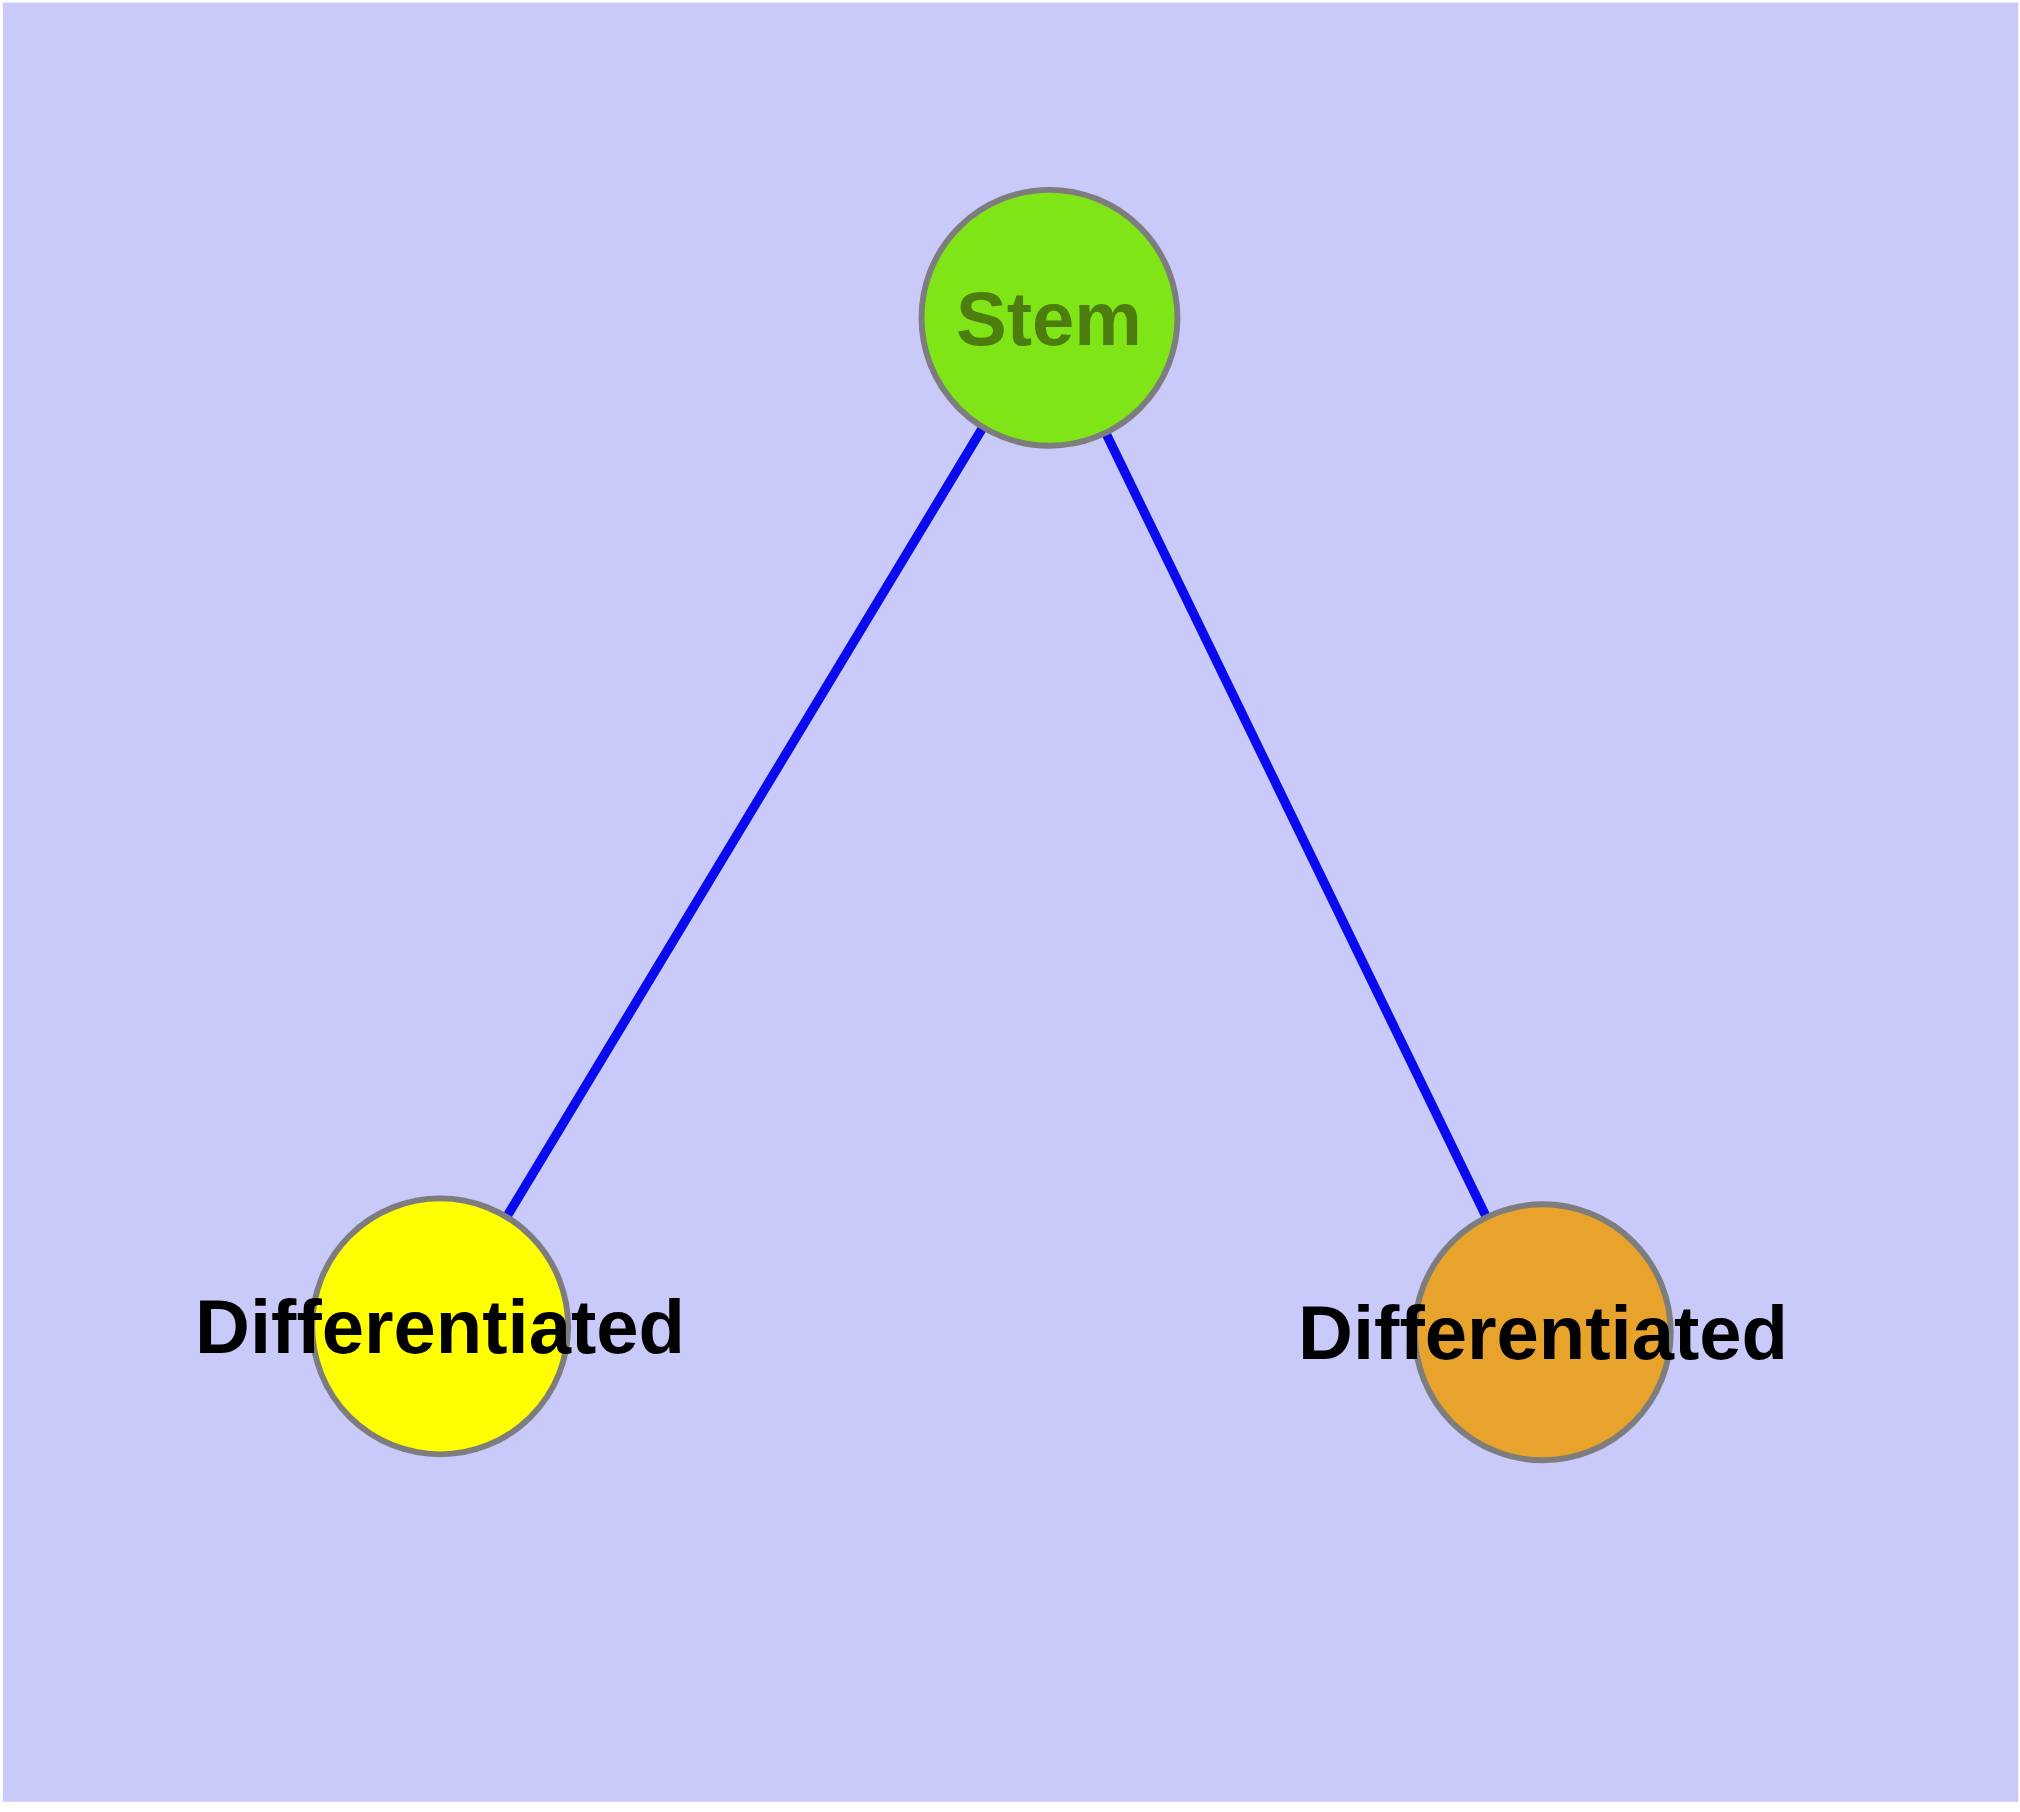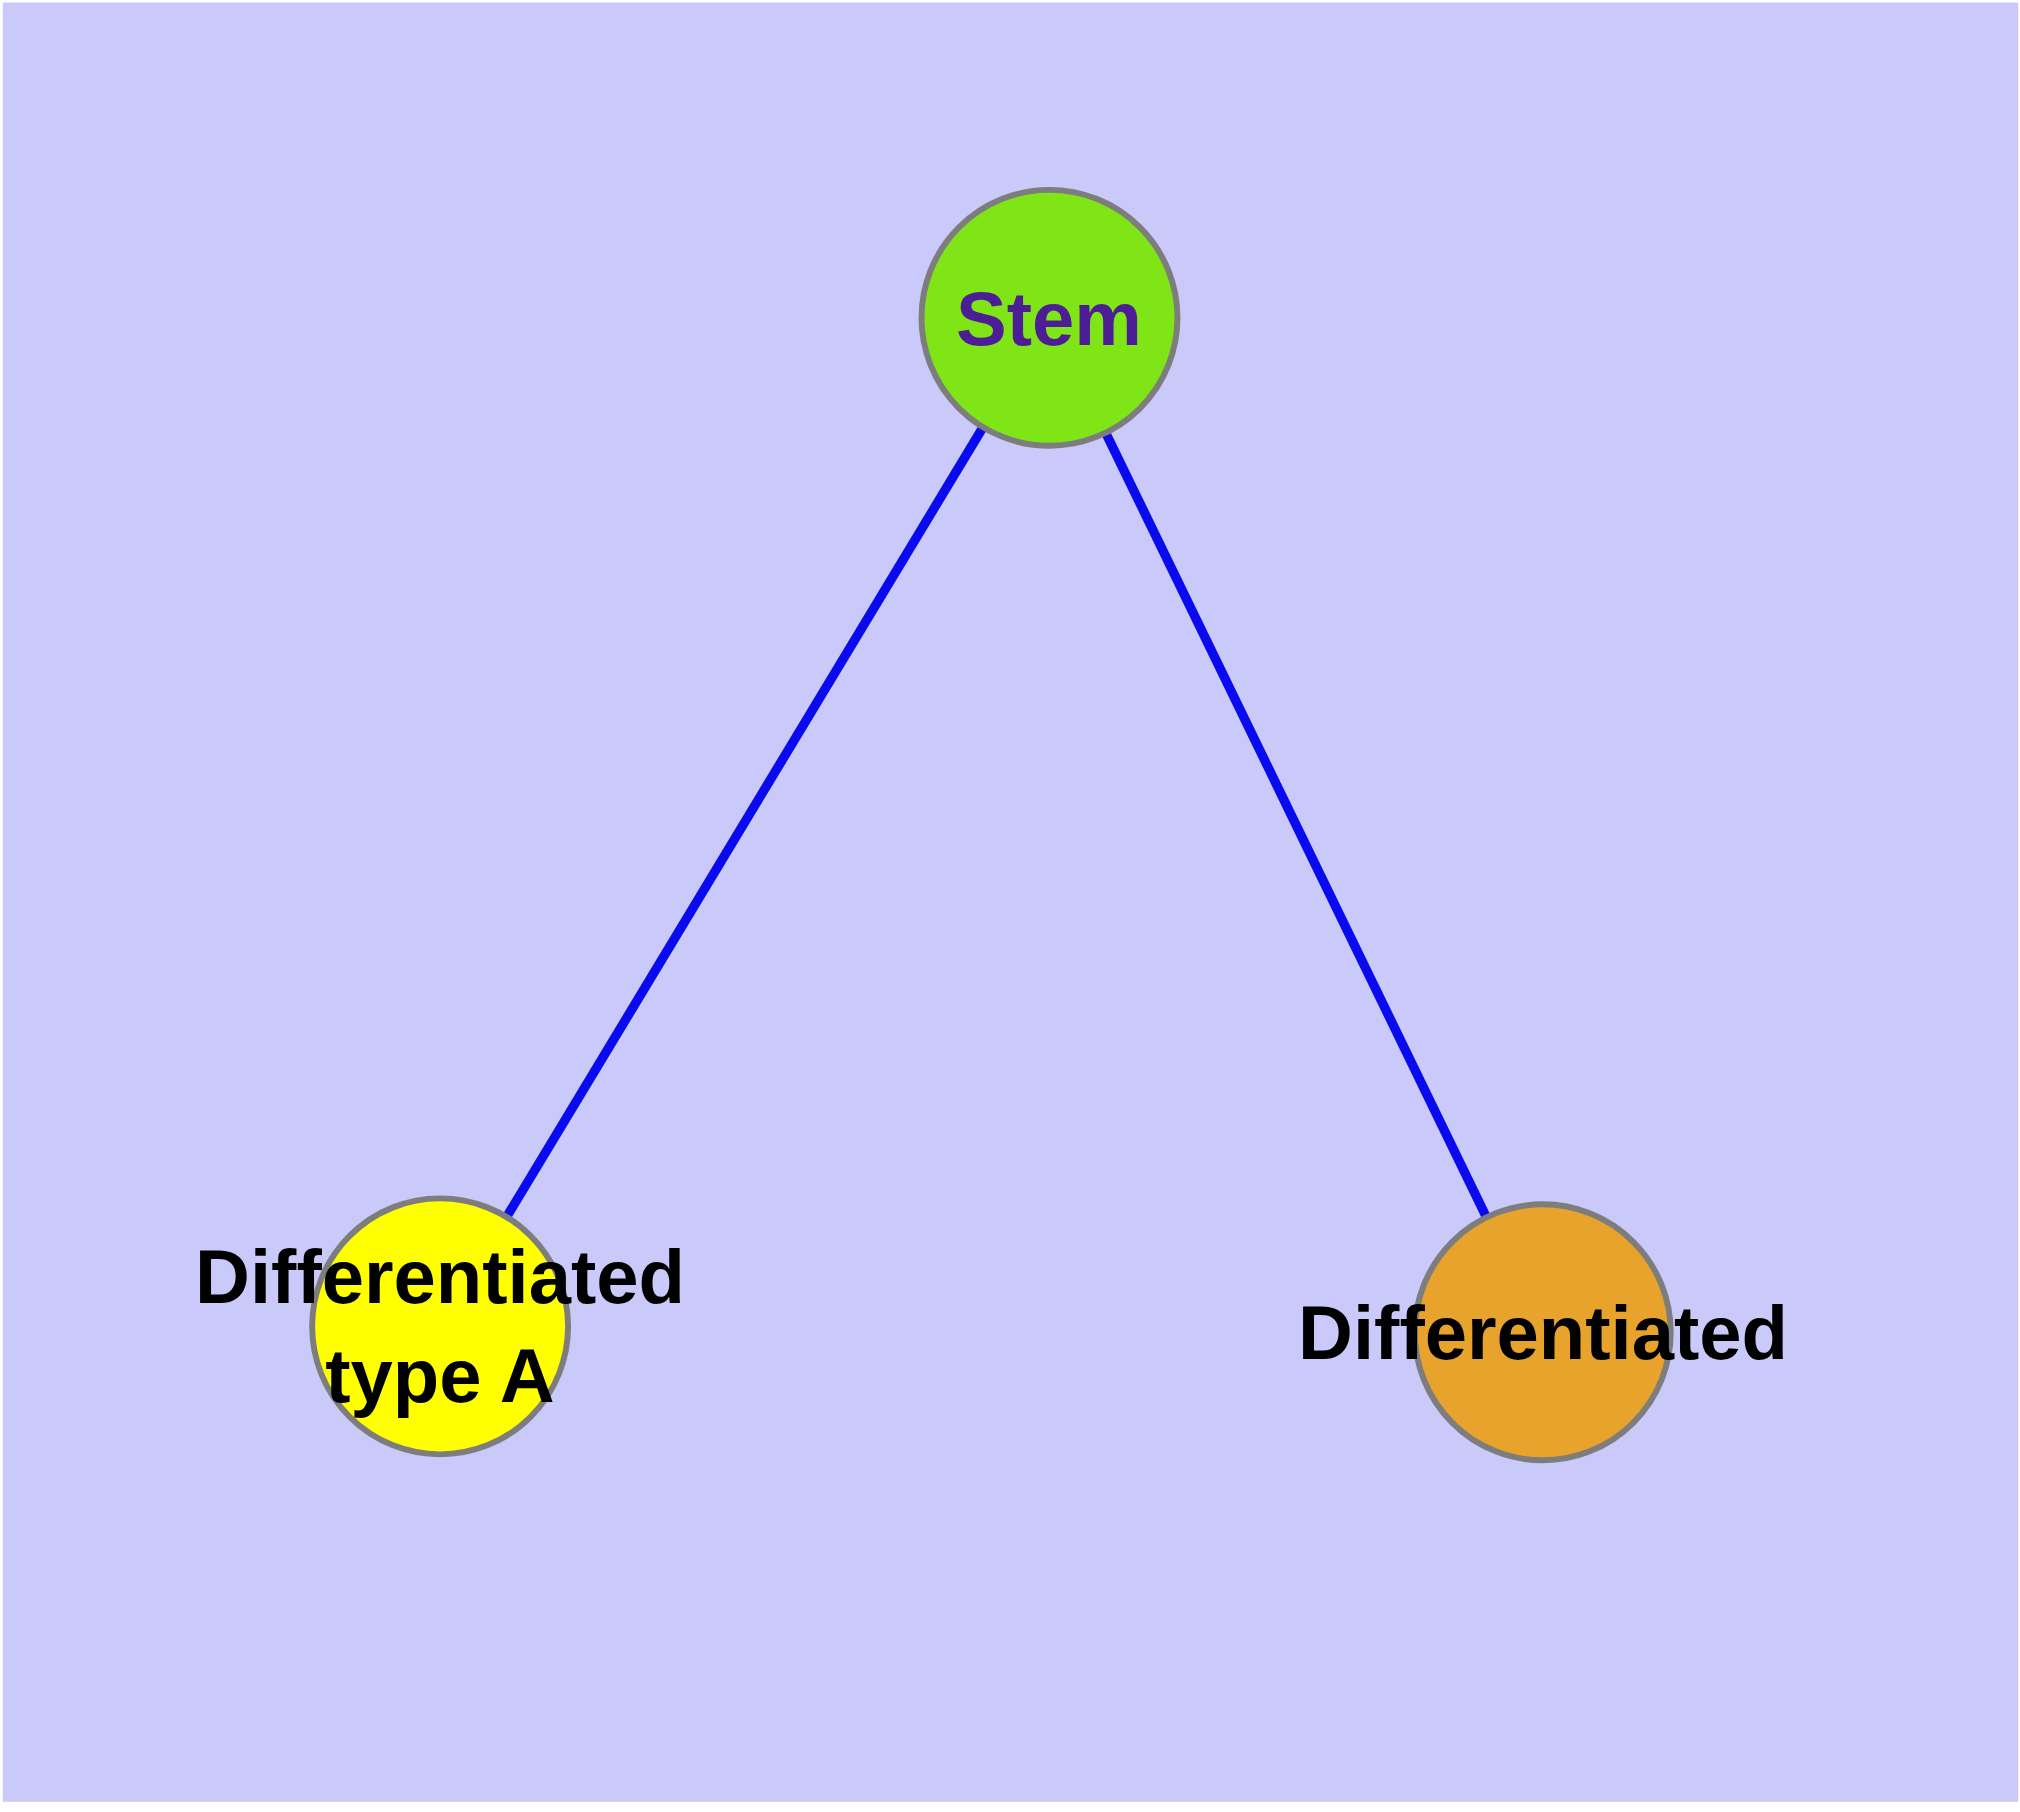--- a/index.html
+++ b/index.html
@@ -53,27 +53,26 @@
     <rect x="3" y="3" width="2378" height="2123" fill="#CACAFA"></rect>
 
     <line class="edge" x1="1159" y1="505" x2="598" y2="1435" stroke="#0A0AEE"></line>
     <line class="edge" x1="1305" y1="512" x2="1753" y2="1435" stroke="#0A0AEE"></line>
 
     <circle class="node-circle" cx="1238" cy="375" r="151" fill="#7FE517" stroke="#7D7D7D"></circle>
     <circle class="node-circle" cx="519" cy="1565" r="151" fill="#FFFF00" stroke="#7D7D7D"></circle>
     <circle class="node-circle" cx="1820" cy="1572" r="151" fill="#E7A32B" stroke="#7D7D7D"></circle>
   </svg>
 
-  <div class="node-label" style="left: 1049px; top: 318px; color: #4c1d95;">
+  <div class="node-label" style="left: 1049px; top: 318px; color: #4d7c0f;">
     <span class="line">Stem</span>
   </div>
 
   <div class="node-label" style="left: 440px; top: 1326px; color: rgb(0, 0, 0);">
     <span class="line">Differentiated</span>
-    <span class="line">type A</span>
   </div>
 
   <div class="node-label" style="left: 1543px; top: 1332px; color: rgb(0, 0, 0);">
     <span class="line">Differentiated</span>
   </div>
 
 </div>
 
 
 </body></html>

